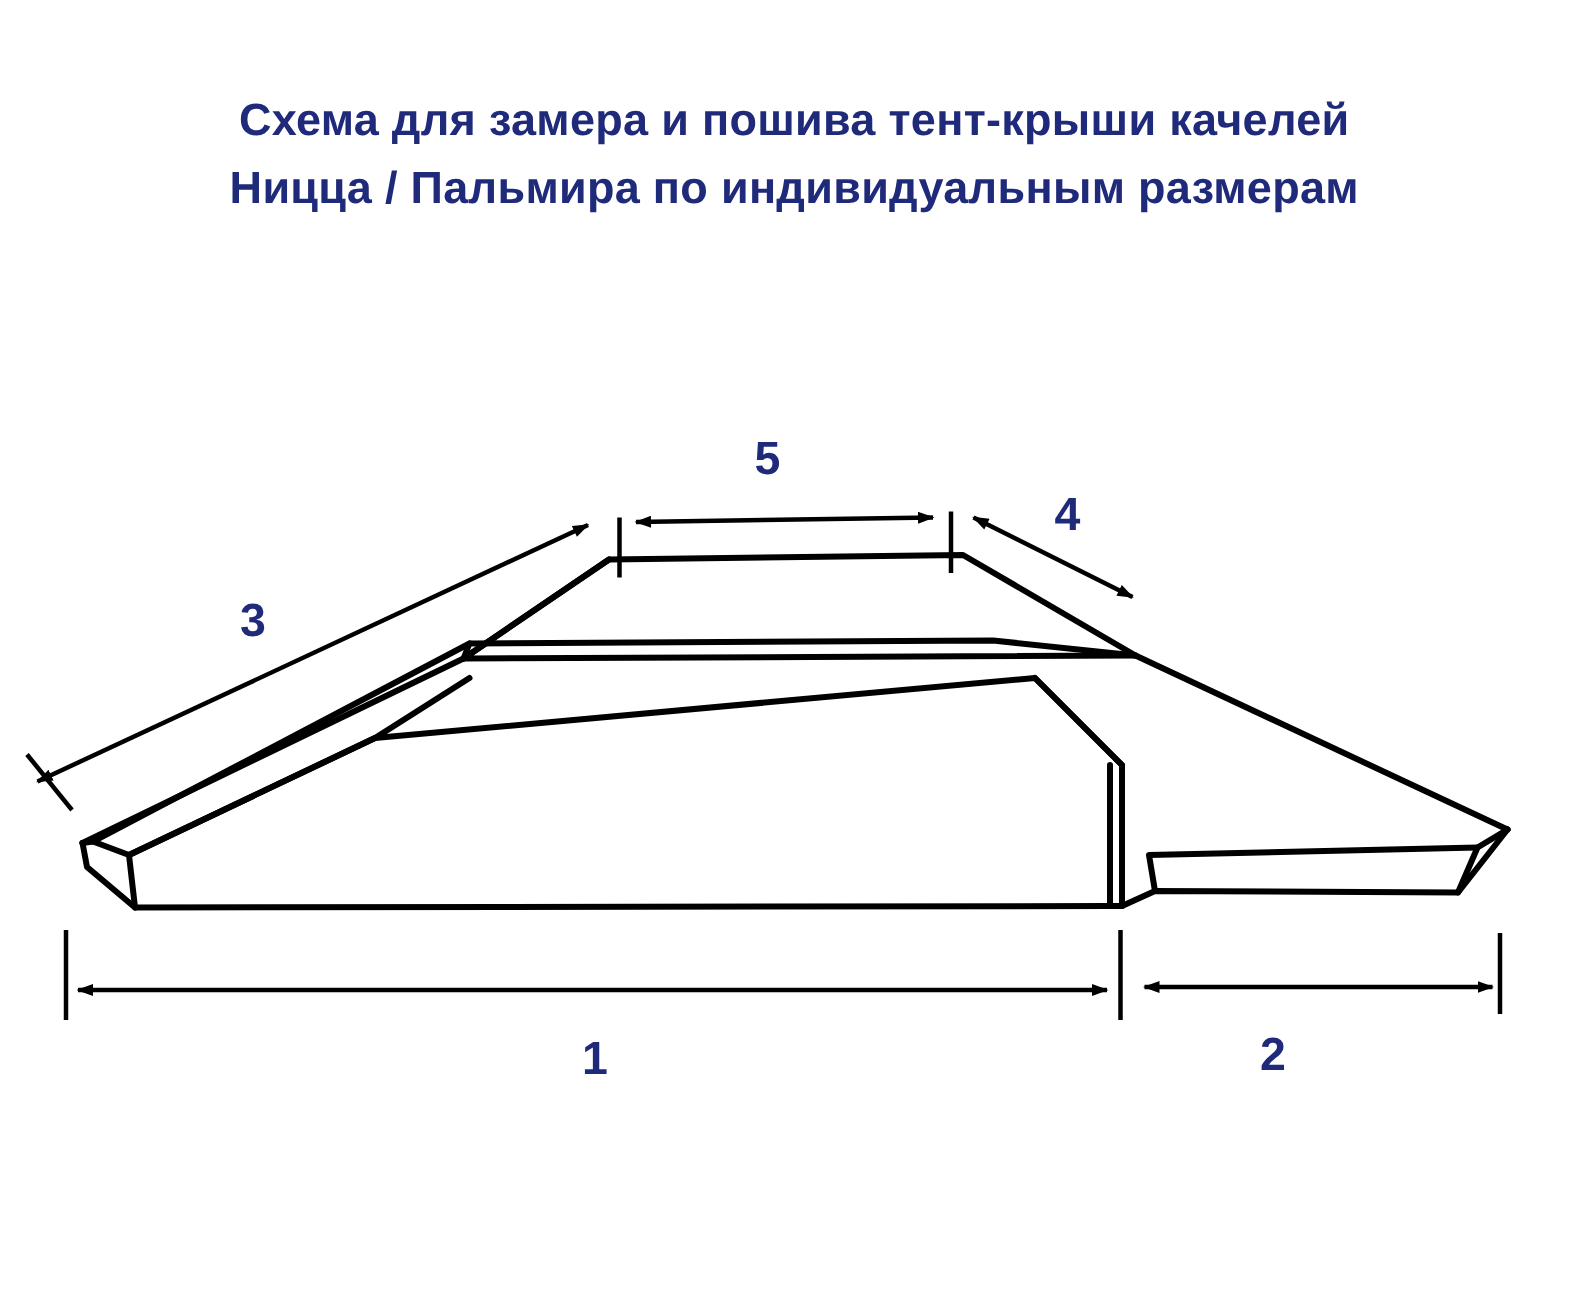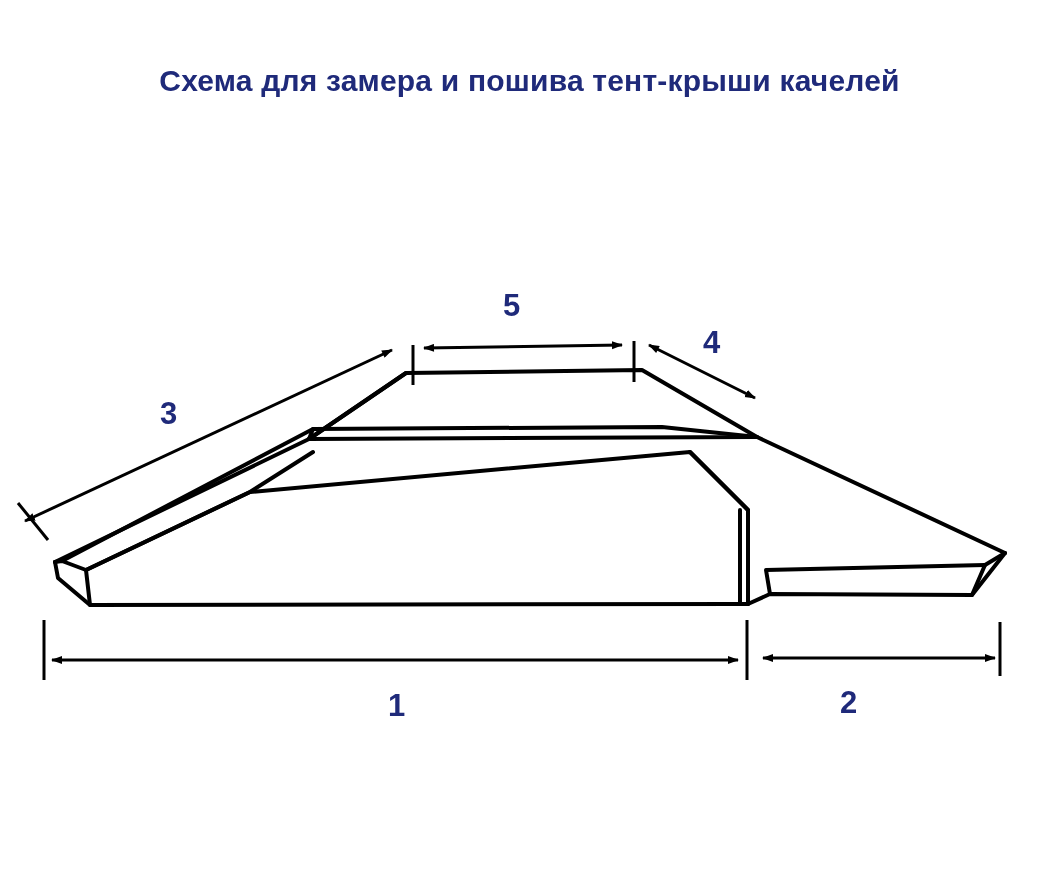--- a/index.html
+++ b/index.html
@@ -54,20 +54,21 @@
   #label-4 { left: 703px; top: 327px; }
   #label-5 { left: 503px; top: 290px; }
 </style>
 </head>
 <body>
 
 <div id="page">
 
   <div class="title-block">
     <span class="title-line">Схема для замера и пошива тент-крыши качелей</span>
+    <span class="title-line">Ницца / Пальмира по индивидуальным размерам</span>
   </div>
 
   <svg id="diagram-svg" width="1059" height="870" viewBox="0 0 1059 870">
     <defs>
       <marker id="arrowEnd" markerWidth="12" markerHeight="12" refX="10" refY="4" orient="auto" markerUnits="userSpaceOnUse">
         <path d="M0,0 L11,4 L0,8 Z" fill="#000000"></path>
       </marker>
       <marker id="arrowStart" markerWidth="12" markerHeight="12" refX="1" refY="4" orient="auto" markerUnits="userSpaceOnUse">
         <path d="M11,0 L0,4 L11,8 Z" fill="#000000"></path>
       </marker>

